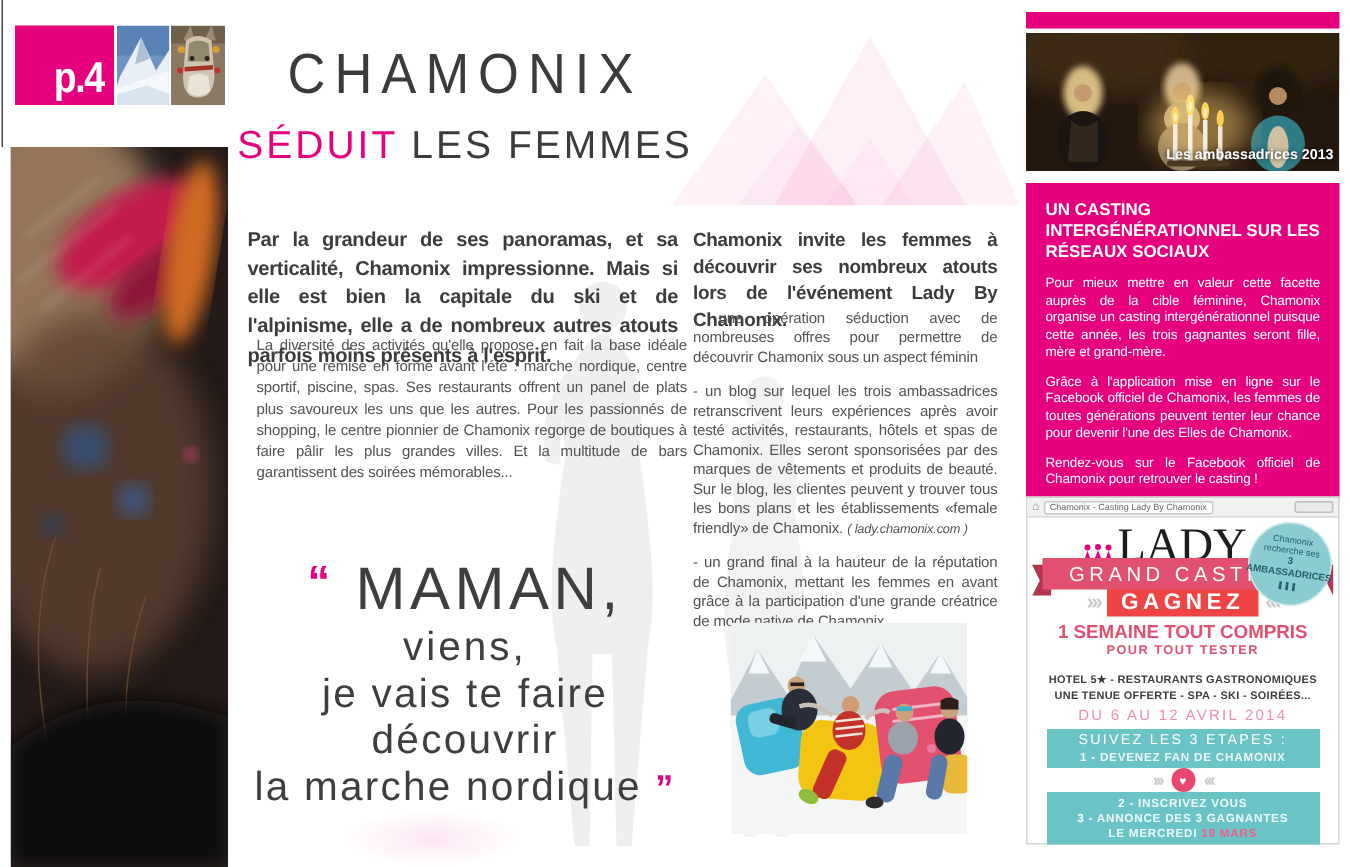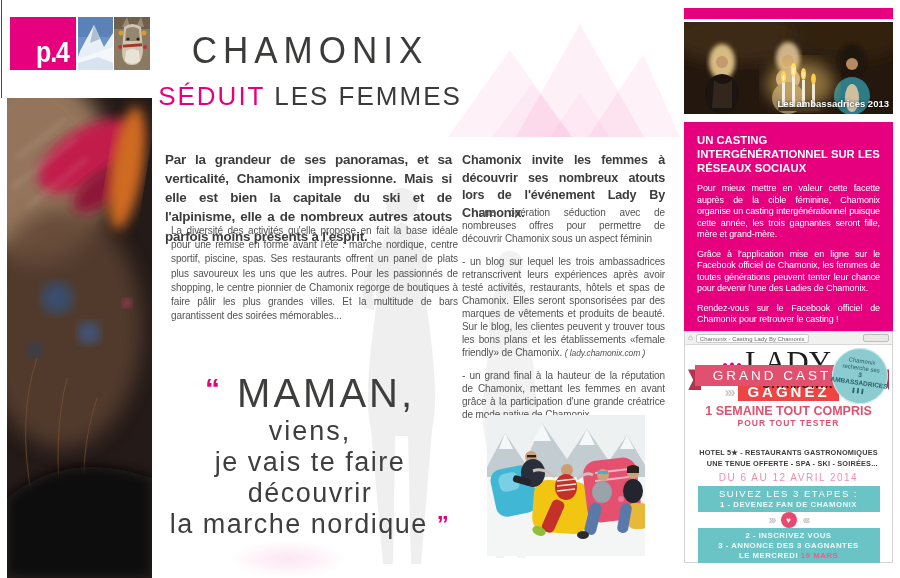--- a/index.html
+++ b/index.html
@@ -141,22 +141,22 @@
     letter-spacing:1px; margin-top:2px; font-weight:bold; }
 
   .fb-win-row { display:flex; align-items:center; gap:5px; margin-top:1px; }
   .chev { color:#c9c9c9; font-size:15px; font-weight:bold; letter-spacing:-2px; line-height:1; }
   .fb-win {
     background:#ef4444; color:#fff; font-weight:bold; font-size:15px; letter-spacing:3px;
     padding:1px 9px;
   }
   .fb-prize-main { color:#e2506f; font-weight:bold; font-size:12.5px; margin-top:3px; letter-spacing:0; }
   .fb-prize-sub { color:#e2506f; font-weight:bold; font-size:8.5px; letter-spacing:1px; margin-top:0; }
-  .fb-details { text-align:right; color:#3c3c3b; font-weight:bold; font-size:7.3px;
-    line-height:1.5; margin-top:20px; letter-spacing:0.2px; }
+  .fb-details { text-align:center; color:#3c3c3b; font-weight:bold; font-size:7.3px;
+    line-height:1.5; margin-top:10px; letter-spacing:0.2px; }
   .fb-dates { color:#ef8fa9; font-size:10px; letter-spacing:1.5px; margin-top:2px; }
 
   .fb-teal { width:182px; background:#6ac3c5; text-align:center; padding:2px 0 3px; margin-top:3px; }
   .fb-steps-title { color:#fff; font-size:9.5px; letter-spacing:1.5px; }
   .fb-step { color:#eefafa; font-size:7.8px; font-weight:bold; letter-spacing:0.5px; margin-top:1px; }
   .fb-step .num { color:#fff; }
   .fb-step .pinkdate { color:#ef5e86; }
 
   .fb-gap-row { display:flex; align-items:center; gap:6px; height:18px; margin-top:0; }
   .chev.small { font-size:12px; }
@@ -356,21 +356,21 @@
         <ellipse cx="119.5" cy="53" rx="1" ry="3" fill="#fff6cf"></ellipse>
         <rect x="94" y="85" width="42" height="4" rx="2" fill="#4a3a24"></rect>
       </g>
     </svg>
     <div class="side-caption">Les ambassadrices 2013</div>
   </div>
 
   <div class="abs casting-box">
     <h2>UN CASTING INTERGÉNÉRATIONNEL SUR LES RÉSEAUX SOCIAUX</h2>
     <p>Pour mieux mettre en valeur cette facette auprès de la cible féminine, Chamonix organise un casting intergénérationnel puisque cette année, les trois gagnantes seront fille, mère et grand-mère.</p>
-    <p>Grâce à l'application mise en ligne sur le Facebook officiel de Chamonix, les femmes de toutes générations peuvent tenter leur chance pour devenir l'une des Ladies de Chamonix.</p>
+    <p>Grâce à l'application mise en ligne sur le Facebook officiel de Chamonix, les femmes de toutes générations peuvent tenter leur chance pour devenir l'une des Elles de Chamonix.</p>
     <p>Rendez-vous sur le Facebook officiel de Chamonix pour retrouver le casting !</p>
   </div>
 
   <div class="abs fb">
     <div class="fb-chrome">
       <span class="fb-home">⌂</span>
       <span class="fb-crumb">Chamonix - Casting Lady By Chamonix</span>
       <span class="fb-spacer"></span>
       <span class="fb-btn"></span>
     </div>

